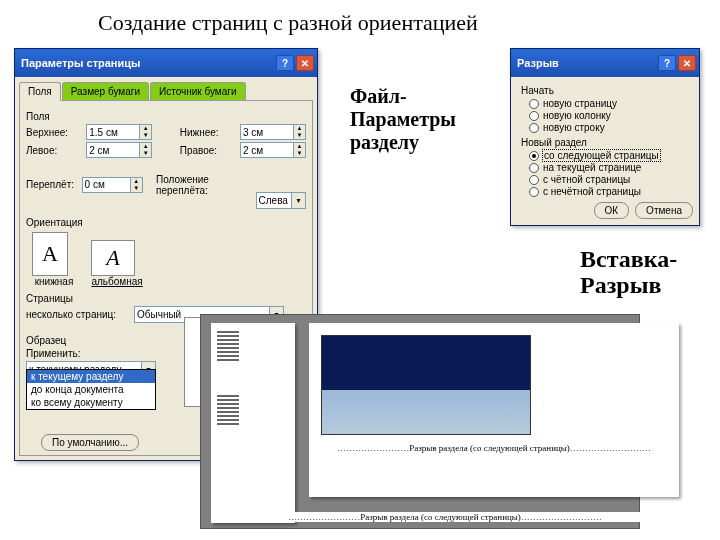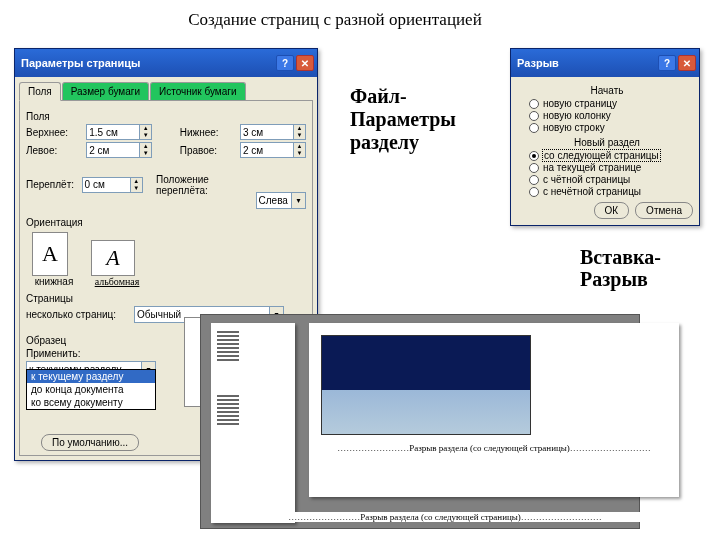--- a/index.html
+++ b/index.html
@@ -8,33 +8,32 @@
     font-family: Tahoma, Arial, sans-serif;
     font-size: 11px;
     background: #fff;
     position: relative;
     overflow: hidden;
   }
   .slide-title {
     position: absolute; top: 10px; left: 0; width: 576px;
     text-align: center;
     font-family: "Times New Roman", serif;
-    font-size: 17px;
-    margin-left: 47px;
+    font-size: 22px;
   }
   .annot1 {
     position: absolute; top: 85px; left: 350px;
     font-family: "Times New Roman", serif;
     font-size: 20px; font-weight: bold;
     line-height: 1.15;
   }
   .annot2 {
     position: absolute; top: 246px; left: 580px;
     font-family: "Times New Roman", serif;
-    font-size: 20px; font-weight: bold;
+    font-size: 24px; font-weight: bold;
     line-height: 1.1;
   }
   
   .dialog {
     position: absolute;
     background: #ece9d8;
     border: 1px solid #0a246a;
     box-shadow: 2px 2px 4px rgba(0,0,0,0.3);
   }
   .titlebar {
@@ -64,21 +63,21 @@
   .tabs {
     display: flex;
     padding: 4px 4px 0 4px;
     gap: 1px;
     background: #ece9d8;
   }
   .tab {
     padding: 3px 8px;
     border: 1px solid #999;
     border-bottom: none;
-    background: #22c55e;
+    background: #84cc16;
     font-size: 10px;
     border-radius: 3px 3px 0 0;
     position: relative;
     top: 1px;
   }
   .tab.active {
     background: #ece9d8;
     border-bottom: 1px solid #ece9d8;
     z-index: 2;
   }
@@ -161,21 +160,21 @@
     background: #fff; border: 1px solid #000;
     font-size: 10px;
     z-index: 10;
   }
   .dropdown-open div { padding: 1px 4px; white-space: nowrap; }
   .dropdown-open .sel { background: #316ac5; color: #fff; }
   
   .opt-row { display:flex; align-items:flex-end; gap:4px; font-size:10px; margin: 1px 0 1px 12px;}
   .radio { width:10px; height:10px; border:1px solid #555; border-radius:50%; background:#fff; position:relative; flex-shrink:0;}
   .radio.on::after { content:""; position:absolute; top:2px; left:2px; width:4px; height:4px; background:#000; border-radius:50%;}
-  .grp-head { font-size:10px; margin: 4px 0 2px 4px; text-align: center;}
+  .grp-head { font-size:10px; margin: 4px 0 2px 4px;}
   .focus-rect { outline: 1px dotted #000; padding: 0 1px;}
   
   .doc-area {
     position: absolute;
     top: 314px; left: 200px;
     width: 440px; height: 215px;
     background: #808080;
     border: 1px solid #555;
   }
   .page-port {
@@ -299,21 +298,21 @@
     </div>
 
     <div class="grp-label" style="margin-top:8px;">Ориентация</div>
     <div style="margin:4px 0 0 6px;">
       <div class="orient-wrap">
         <div class="orient-box">А</div>
         <div>книжная</div>
       </div>
       <div class="orient-wrap">
         <div class="orient-box land">А</div>
-        <div style="text-decoration:underline;font-family:Liberation Serif, serif;">альбомная</div>
+        <div style="text-decoration:underline;">альбомная</div>
       </div>
     </div>
 
     <div class="grp-label" style="margin-top:6px;">Страницы</div>
     <div class="row">
       <span style="width:104px;">несколько страниц:</span>
       <div class="combo" style="width:150px;">
           <span>Обычный</span>
           <div class="dd">▾</div>
         </div>

